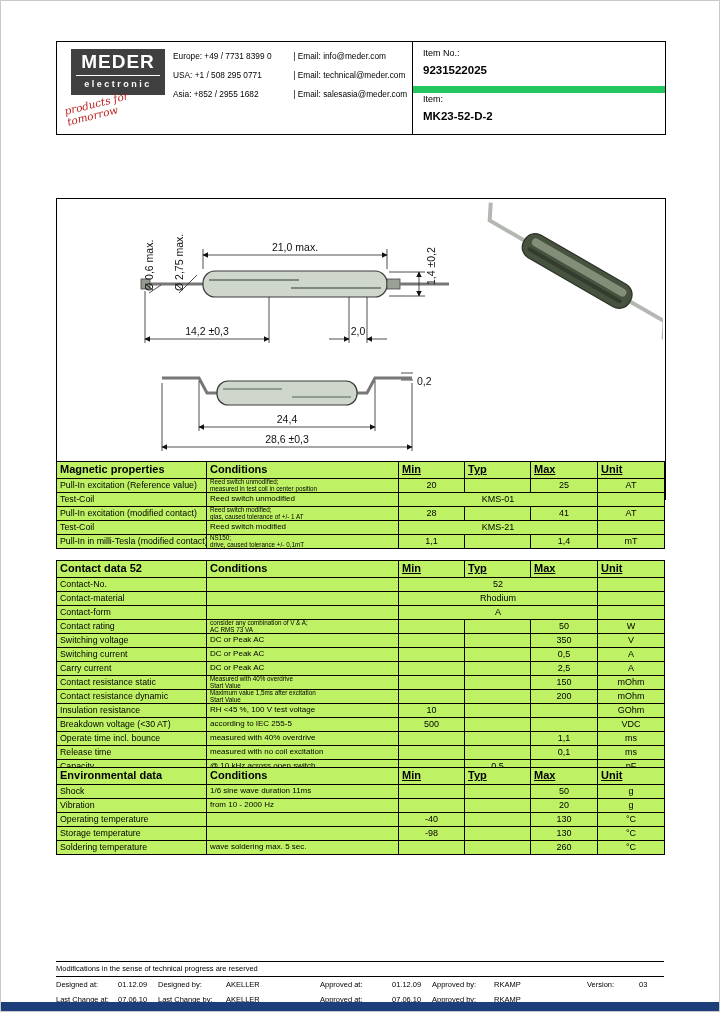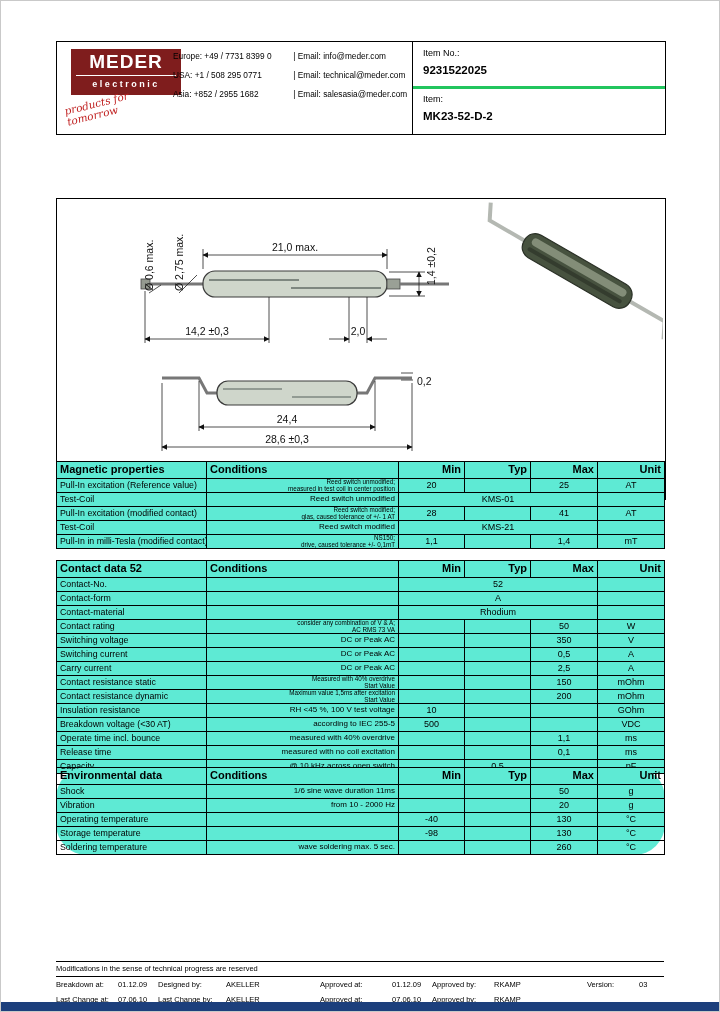--- a/index.html
+++ b/index.html
@@ -6,49 +6,49 @@
   body{
     width:720px;height:1012px;position:relative;
     background:#f4f4f4;
     font-family:"Liberation Sans","DejaVu Sans",sans-serif;
     color:#000;
   }
   .page{position:absolute;inset:0;background:#fff;border:1px solid #c9c9c9;overflow:hidden;}
 
   
   .hdr-box{position:absolute;left:55px;top:40px;width:608px;height:92px;border:1.5px solid #000;}
-  .logo{position:absolute;left:14px;top:7px;width:110px;height:46px;background:#7f1d1d;color:#fff;text-align:center;}
+  .logo{position:absolute;left:14px;top:7px;width:94px;height:46px;background:#404040;color:#fff;text-align:center;}
   .logo .l1{font-weight:bold;font-size:19px;letter-spacing:1px;line-height:26px;}
   .logo .div{height:1px;background:#fff;margin:0 5px;}
   .logo .l2{font-size:9px;font-weight:bold;letter-spacing:2.5px;line-height:16px;}
   .tagline{position:absolute;left:8px;top:56px;transform:rotate(-14deg);color:#c02121;
     font-family:"DejaVu Serif","Liberation Serif",serif;font-style:italic;font-size:10.5px;line-height:11px;white-space:nowrap;}
   .contacts{position:absolute;left:116px;top:9px;width:236px;font-size:8.3px;line-height:10px;}
   .contact-row{margin-bottom:9px;white-space:nowrap;}
   .contact-row .ph{display:inline-block;width:118px;}
   .item-block{position:absolute;left:355px;top:0;bottom:0;width:252px;border-left:1px solid #000;}
-  .item-top{position:absolute;left:0;top:0;right:0;height:44px;border-bottom:3px solid #22c55e;}
+  .item-top{position:absolute;left:0;top:0;right:0;height:44px;border-bottom:7px solid #22c55e;}
   .item-lbl{position:absolute;left:10px;font-size:9px;}
   .item-val{position:absolute;left:10px;font-size:11.5px;font-weight:bold;}
 
   
   .drawing-box{position:absolute;left:55px;top:153px;width:608px;height:300px;border:1.5px solid #000;margin-top:44px;}
   .drawing-box svg{display:block;}
 
   
-  table.spec{position:absolute;left:55px;width:608px;border-collapse:collapse;table-layout:fixed;background:#5eead4;}
+  table.spec{position:absolute;left:55px;width:608px;border-collapse:collapse;table-layout:fixed;background:#bef264;}
   .t-magnetic{top:460px;}
   .t-contact{top:559px;}
-  .t-env{top:766px;border-radius:31px;}
+  .t-env{top:766px;}
   table.spec th,table.spec td{border:1px solid #000;padding:0 3px;height:13px;line-height:1.05;
     overflow:hidden;white-space:nowrap;vertical-align:middle;}
   table.spec thead th{height:16px;font-size:11px;font-weight:bold;text-align:left;}
-  table.spec thead th.c-num{text-align:right;}
+  table.spec thead th.c-num{text-align:left;text-decoration:underline;}
   td.c-prop{font-size:8.8px;}
-  td.c-cond{font-size:8px;text-align:right;}
+  td.c-cond{font-size:8px;}
   td.c-cond.small{font-size:6.3px;line-height:6.3px;}
   td.c-num{text-align:center;font-size:9px;}
 
   
   .footer{position:absolute;left:55px;top:960px;width:608px;font-size:7.5px;}
   .rule{border-top:1px solid #000;height:0;}
   .foot-note{padding:2px 0 3px 0;}
   .foot-grid{display:grid;grid-template-columns:62px 40px 68px 94px 72px 40px 62px 93px 52px 25px;height:15px;align-items:center;}
   .bottom-bar{position:absolute;left:0;right:0;bottom:0;height:9px;background:#1c3f7c;}
 </style>
@@ -259,29 +259,29 @@
       </tr>
     </thead>
     <tbody>
         <tr>
           <td class="c-prop">Contact-No.</td>
           <td class="c-cond"></td>
           <td class="c-num c-span" colspan="3">52</td>
           <td class="c-num"></td>
         </tr>
         <tr>
+          <td class="c-prop">Contact-material</td>
+          <td class="c-cond"></td>
+          <td class="c-num c-span" colspan="3">Rhodium</td>
+          <td class="c-num"></td>
+        </tr>
+        <tr>
           <td class="c-prop">Contact-form</td>
           <td class="c-cond"></td>
           <td class="c-num c-span" colspan="3">A</td>
-          <td class="c-num"></td>
-        </tr>
-        <tr>
-          <td class="c-prop">Contact-material</td>
-          <td class="c-cond"></td>
-          <td class="c-num c-span" colspan="3">Rhodium</td>
           <td class="c-num"></td>
         </tr>
         <tr>
           <td class="c-prop">Contact rating</td>
           <td class="c-cond small">consider any combination of V &amp; A;<br>AC RMS 73 VA</td>
           <td class="c-num"></td>
           <td class="c-num"></td>
           <td class="c-num">50</td>
           <td class="c-num">W</td>
         </tr>
@@ -429,21 +429,21 @@
           <td class="c-num">°C</td>
         </tr>
       </tbody>
   </table>
 
   <div class="footer">
     <div class="rule"></div>
     <div class="foot-note">Modifications in the sense of technical progress are reserved</div>
     <div class="rule"></div>
     <div class="foot-grid">
-      <span>Breakdown at:</span>
+      <span>Designed at:</span>
       <span>01.12.09</span>
       <span>Designed by:</span>
       <span>AKELLER</span>
       <span>Approved at:</span>
       <span>01.12.09</span>
       <span>Approved by:</span>
       <span>RKAMP</span>
       <span>Version:</span>
       <span>03</span>
     </div>

